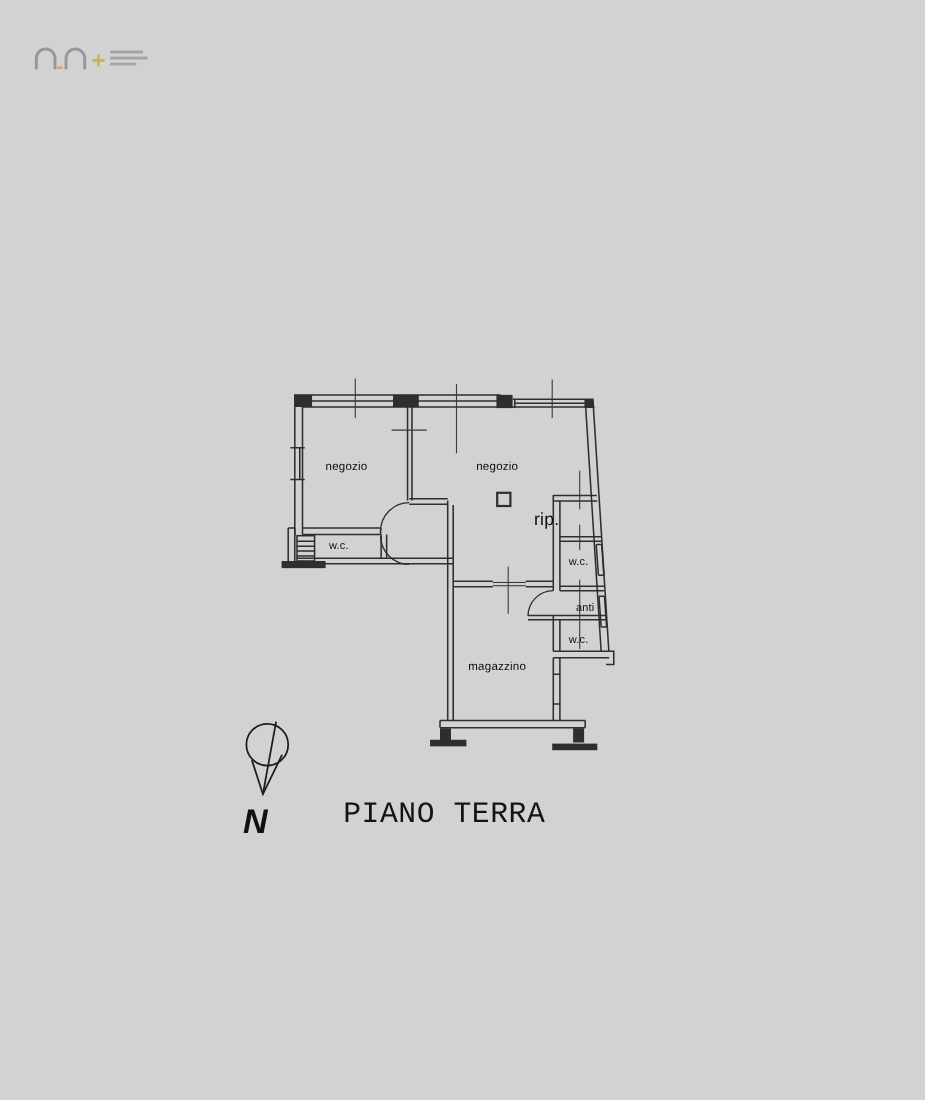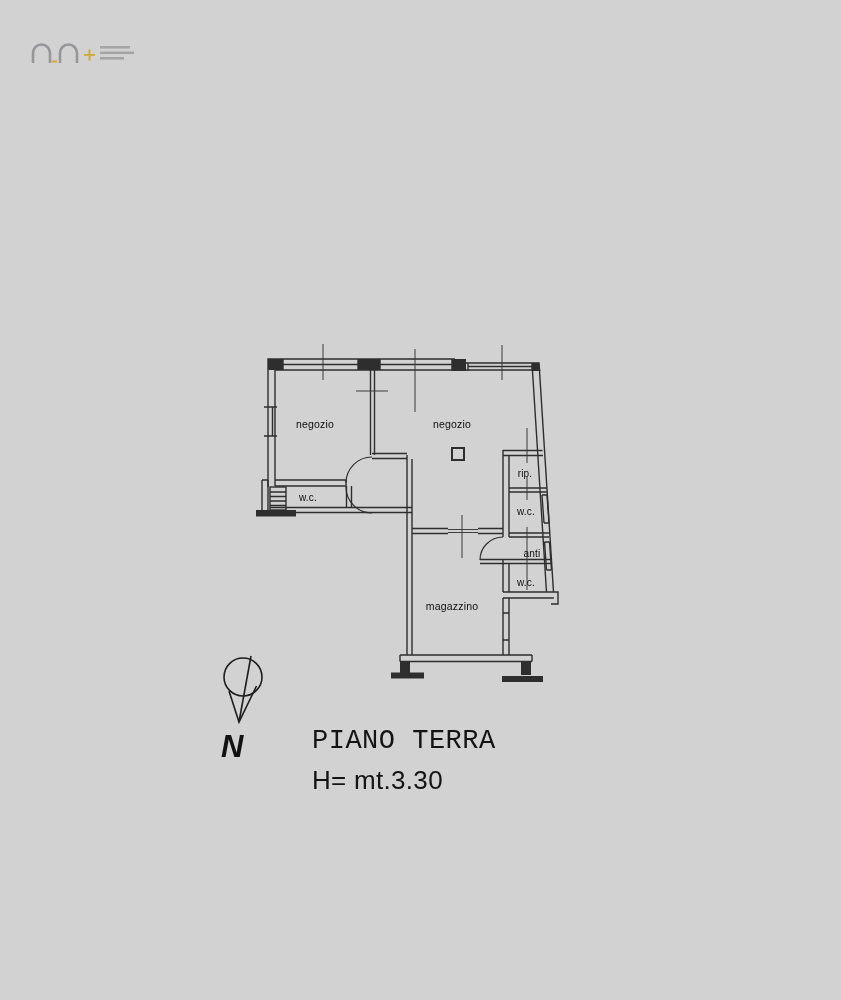--- a/index.html
+++ b/index.html
@@ -17,21 +17,21 @@
     position:absolute;
     transform:translate(-50%,-50%);
     font-size:10.5px;
     color:#0d0d0d;
     white-space:nowrap;
     letter-spacing:0.2px;
   }
   .lbl-negozio-left{left:315px;top:424px;}
   .lbl-negozio-right{left:452px;top:424px;}
   .lbl-wc-left{left:308px;top:497px;font-size:10px;}
-  .lbl-rip{left:525px;top:473px;font-size:10px;}
+  .lbl-rip{left:497px;top:473px;font-size:16px;}
   .lbl-wc-right-upper{left:526px;top:511px;font-size:10px;}
   .lbl-anti{left:524px;top:553px;font-size:10px;padding-left:16px;}
   .lbl-wc-right-lower{left:526px;top:582px;font-size:10px;}
   .lbl-magazzino{left:452px;top:606px;text-align:center;}
   .north-label{
     position:absolute;left:221px;top:729px;
     font-size:31px;font-weight:bold;font-style:italic;
     color:#111;
   }
   .caption-title{
@@ -144,15 +144,14 @@
   <div class="room-label lbl-wc-left">w.c.</div>
   <div class="room-label lbl-rip">rip.</div>
   <div class="room-label lbl-wc-right-upper">w.c.</div>
   <div class="room-label lbl-anti">anti</div>
   <div class="room-label lbl-wc-right-lower">w.c.</div>
   <div class="room-label lbl-magazzino">magazzino</div>
 
   <div class="north-label">N</div>
 
   <div class="caption-title">PIANO TERRA</div>
-  <div class="caption-height">H= mt.3.30</div>
 
 </div>
 
 </body></html>

